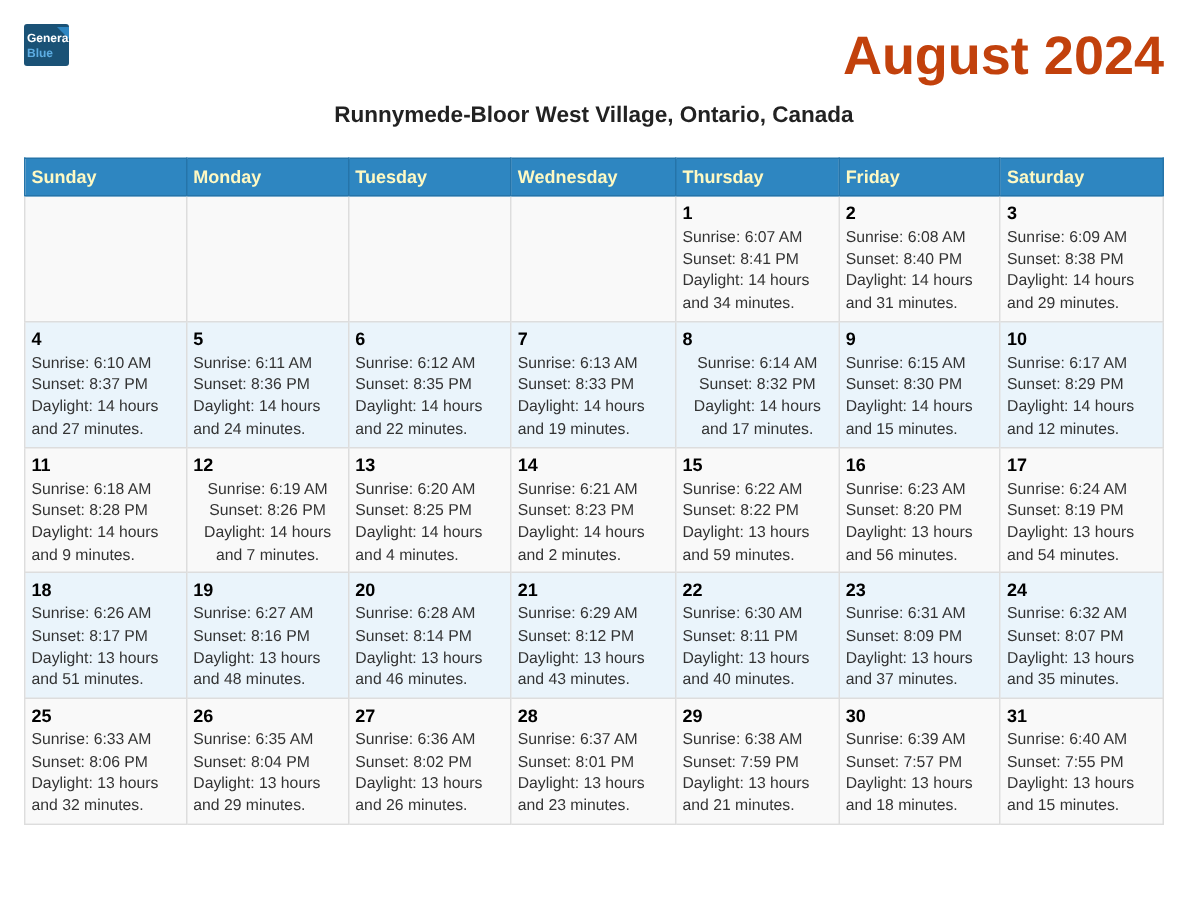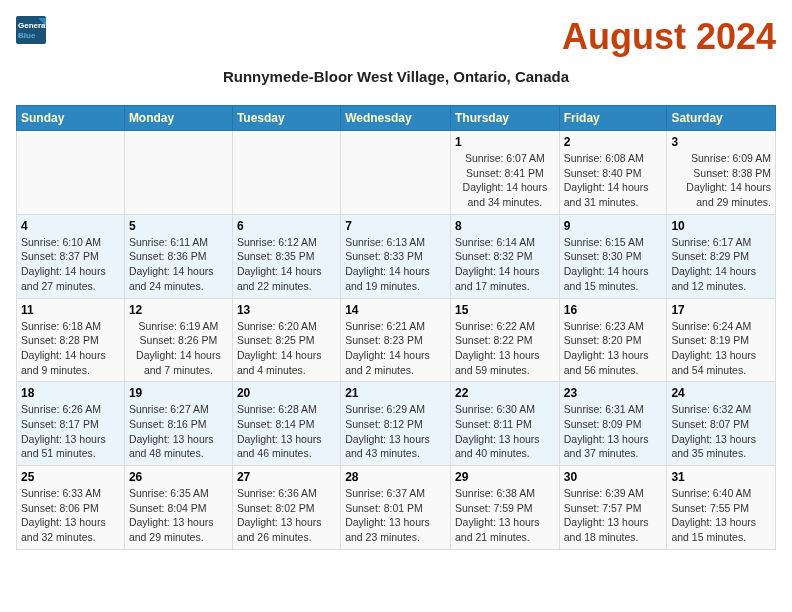--- a/index.html
+++ b/index.html
@@ -105,35 +105,35 @@
       </tr>
   </thead>
   <tbody id="calendar-body">
   <tr>
         <td class="empty-cell"></td>
         <td class="empty-cell"></td>
         <td class="empty-cell"></td>
         <td class="empty-cell"></td>
         <td>
           <div class="day-number">1</div>
-          <div class="day-info" style="white-space: pre-line; text-align: center;">Sunrise: 6:07 AM
+          <div class="day-info" style="white-space: pre-line;">Sunrise: 6:07 AM
 Sunset: 8:41 PM
 Daylight: 14 hours
 and 34 minutes.</div>
         </td>
         <td>
           <div class="day-number">2</div>
           <div class="day-info" style="white-space: pre-line;">Sunrise: 6:08 AM
 Sunset: 8:40 PM
 Daylight: 14 hours
 and 31 minutes.</div>
         </td>
         <td>
           <div class="day-number">3</div>
-          <div class="day-info" style="white-space: pre-line; text-align: right;">Sunrise: 6:09 AM
+          <div class="day-info" style="white-space: pre-line;">Sunrise: 6:09 AM
 Sunset: 8:38 PM
 Daylight: 14 hours
 and 29 minutes.</div>
         </td>
       </tr>
       <tr>
         <td>
           <div class="day-number">4</div>
           <div class="day-info" style="white-space: pre-line;">Sunrise: 6:10 AM
 Sunset: 8:37 PM
@@ -156,21 +156,21 @@
         </td>
         <td>
           <div class="day-number">7</div>
           <div class="day-info" style="white-space: pre-line;">Sunrise: 6:13 AM
 Sunset: 8:33 PM
 Daylight: 14 hours
 and 19 minutes.</div>
         </td>
         <td>
           <div class="day-number">8</div>
-          <div class="day-info" style="white-space: pre-line;">Sunrise: 6:14 AM
+          <div class="day-info" style="white-space: pre-line; text-align: center;">Sunrise: 6:14 AM
 Sunset: 8:32 PM
 Daylight: 14 hours
 and 17 minutes.</div>
         </td>
         <td>
           <div class="day-number">9</div>
           <div class="day-info" style="white-space: pre-line;">Sunrise: 6:15 AM
 Sunset: 8:30 PM
 Daylight: 14 hours
 and 15 minutes.</div>

